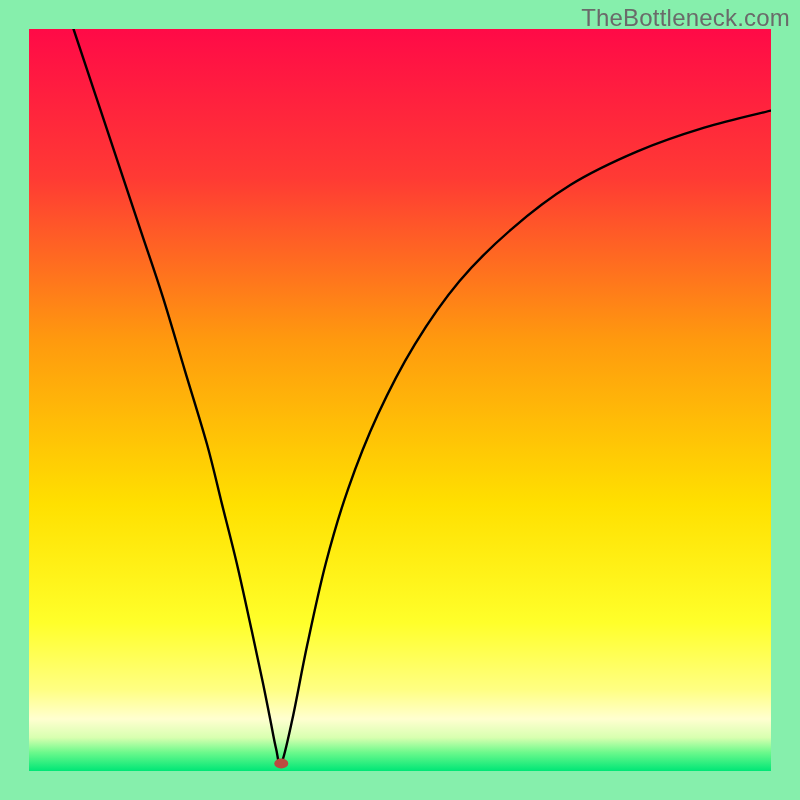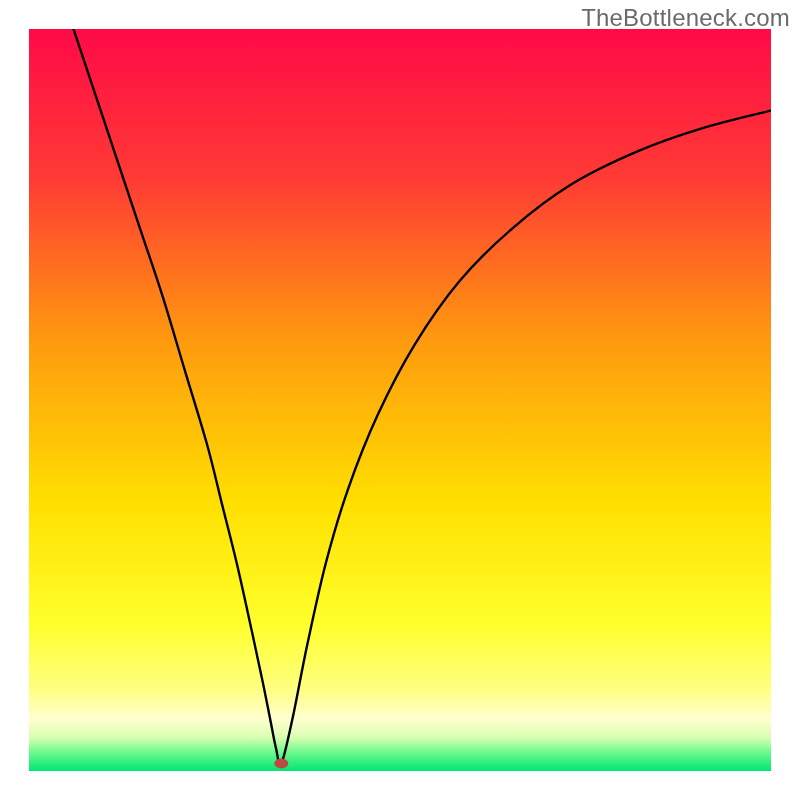--- a/index.html
+++ b/index.html
@@ -8,21 +8,21 @@
     width: 800px;
     height: 800px;
     background: #000;
     overflow: hidden;
     font-family: Arial, Helvetica, sans-serif;
   }
   .frame {
     position: relative;
     width: 800px;
     height: 800px;
-    background: #ffffff;
+    background: #86efac;
   }
   .watermark {
     position: absolute;
     top: 4px;
     right: 10px;
     font-size: 24px;
     font-weight: 500;
     color: #6a6a6a;
     letter-spacing: 0.2px;
   }

